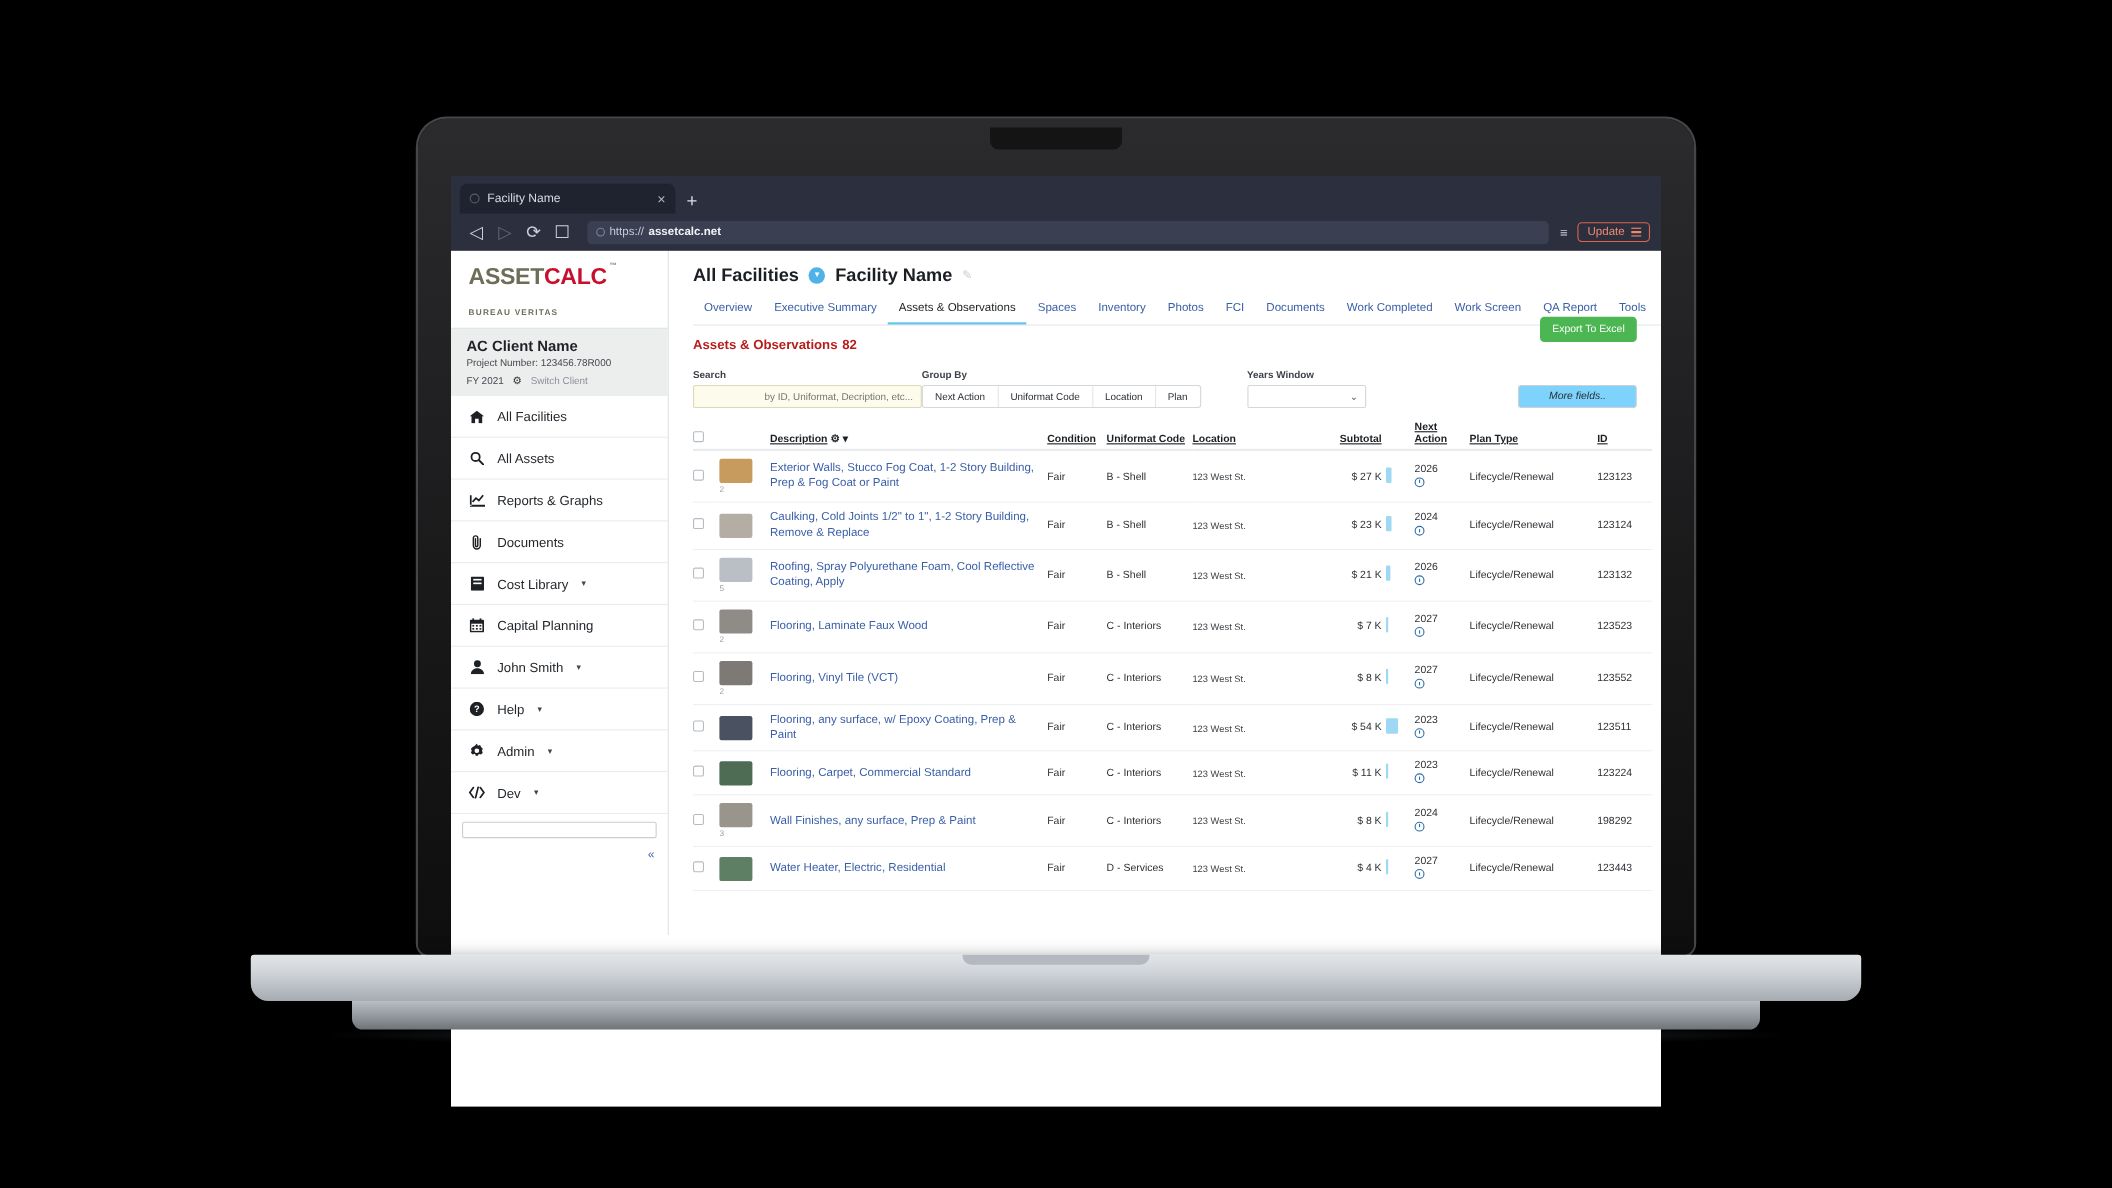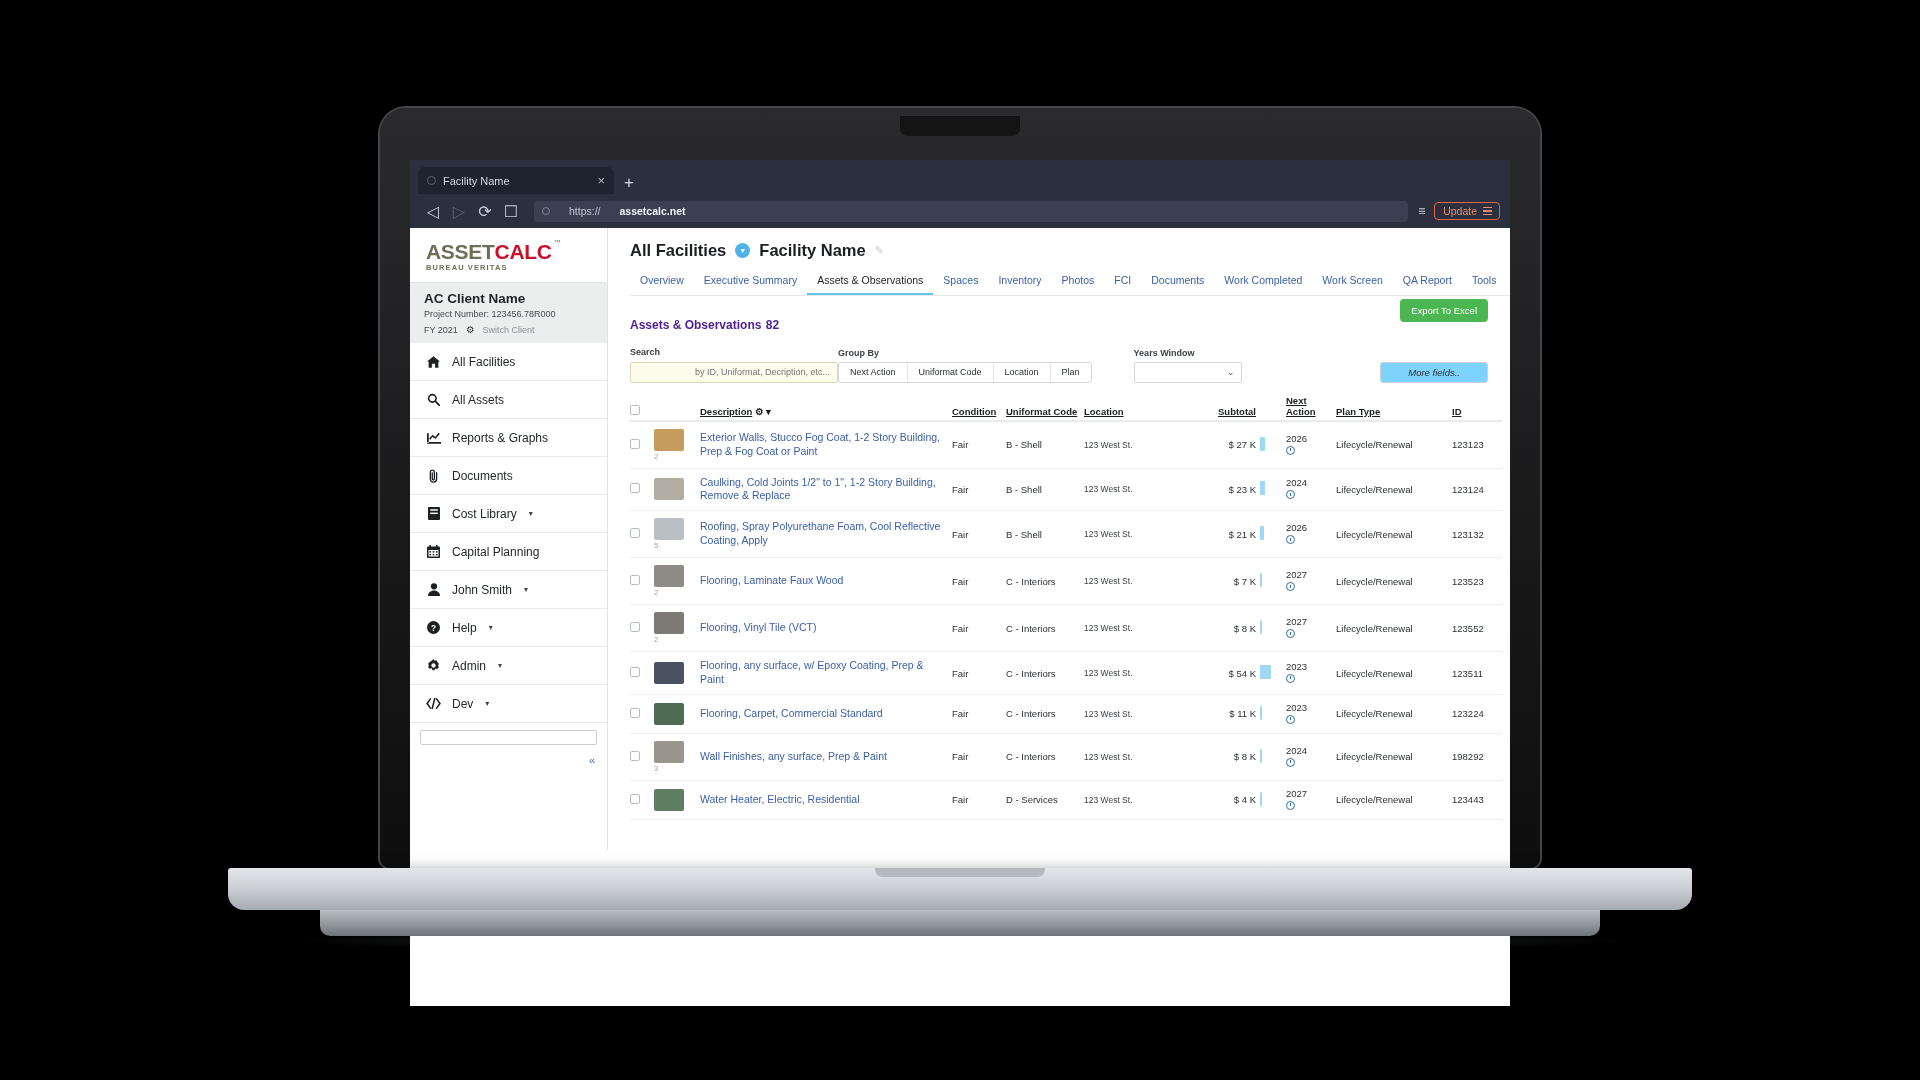--- a/index.html
+++ b/index.html
@@ -70,21 +70,21 @@
   .btab .fav { width:9px;height:9px;border-radius:50%;border:1.5px solid #6c7387; opacity:.75;}
   .btab .tab-title { flex:1; white-space:nowrap; overflow:hidden; text-overflow:ellipsis;}
   .btab .x { font-size:13px; color:#aeb4c4; line-height:1; }
   .newtab { color:#d7dbe6; font-size:17px; margin-left:10px; padding-bottom:3px; line-height:1;}
 
   .navbar { height:34px; display:flex; align-items:center; gap:0; padding:0 10px; }
   .navbtn { width:26px; height:26px; display:flex; align-items:center; justify-content:center; color:#c9cfdd;}
   .navbtn.dim { color:#5d6475; }
   .urlbar {
     flex:1; height:21px; margin:0 10px; background:#3a3f52; border-radius:4px;
-    display:flex; align-items:center; gap:19px; padding:0 8px;
+    display:flex; align-items:center; gap:4px; padding:0 8px;
     font-size:10.5px; color:#c5cad8;
   }
   .urlbar .lock { width:8px;height:8px;border-radius:50%;border:1.2px solid #7b8299;}
   .urlbar b { color:#f0f2f7; font-weight:700;}
   .chrome-right { display:flex; align-items:center; gap:9px; }
   .readicon { color:#c9cfdd; font-size:12px; }
   .update-btn {
     border:1px solid #e0654b; color:#f08a6e; background:transparent;
     font-size:10.5px; border-radius:4px; padding:2px 7px 2px 8px;
     display:flex;align-items:center;gap:6px;
@@ -95,21 +95,21 @@
   
   .app { display:flex; height: 622px; background:#fff; }
 
   
   .sidebar { width: 198px; border-right:1px solid #dfe2e6; background:#fff; flex-shrink:0; }
   .logo-box { padding:13px 0 10px 16px; }
   .logo { font-size:21px; font-weight:800; letter-spacing:-.3px; line-height:1; position:relative; display:inline-block;}
   .logo .a { color:#6e6e58; }
   .logo .b { color:#c8102e; }
   .logo .tm { font-size:7px; position:absolute; top:-2px; right:-9px; color:#8a8a78; }
-  .logo-sub { font-size:7.5px; font-weight:700; letter-spacing:1.1px; color:#6e6e58; margin-top:0; }
+  .logo-sub { font-size:7.5px; font-weight:700; letter-spacing:1.1px; color:#6e6e58; margin-top:16px; }
 
   .client-box { background:#eceded; padding:8px 12px 8px 14px; border-top:1px solid #e3e5e7; }
   .client-name { font-size:13.5px; font-weight:700; color:#1e2226; }
   .client-proj { font-size:9px; color:#45494e; margin-top:3px; }
   .client-fy { display:flex; align-items:center; gap:8px; font-size:9px; color:#45494e; margin-top:5px; }
   .client-fy .gear { font-size:9.5px; color:#2c3034; }
   .switch-client { color:#8d9298; }
 
   .nav-item {
     display:flex; align-items:center; gap:11px;
@@ -129,21 +129,21 @@
   .crumb .dd {
     width:15px;height:15px;border-radius:50%;background:#4fb3e8;
     display:flex;align-items:center;justify-content:center;color:#fff;font-size:7px;
   }
   .crumb .pencil { color:#c6cbd1; font-size:11px; transform:rotate(0deg); }
 
   .tabs { display:flex; gap:0; margin-top:10px; border-bottom:1px solid #e4e7ea; }
   .tab { font-size:10.5px; color:#3a5fa8; padding:4px 10px 7px 10px; white-space:nowrap; }
   .tab.active { color:#1b1f23; border-bottom:2px solid #62c5e8; }
 
-  .sec-title { margin-top:19px; font-size:15.5px; font-weight:700; color:#4c1d95; }
+  .sec-title { margin-top:8px; font-size:15.5px; font-weight:700; color:#b91c1c; }
   .sec-title span { font-size:12px; font-weight:700; }
 
   .filters { display:flex; align-items:flex-end; gap:0; margin-top:14px; position:relative; }
   .fl-label { font-size:9px; font-weight:700; color:#3d4248; margin-bottom:4px; }
   .search-wrap { width:208px; }
   .search-input {
     width:100%; height:21px; border:1px solid #ddd9b8; background:#fdfcec;
     border-radius:2px; font-size:9px; color:#b3ad87; padding:0 7px;
     font-family:"Liberation Sans",sans-serif;
     text-align:right;

